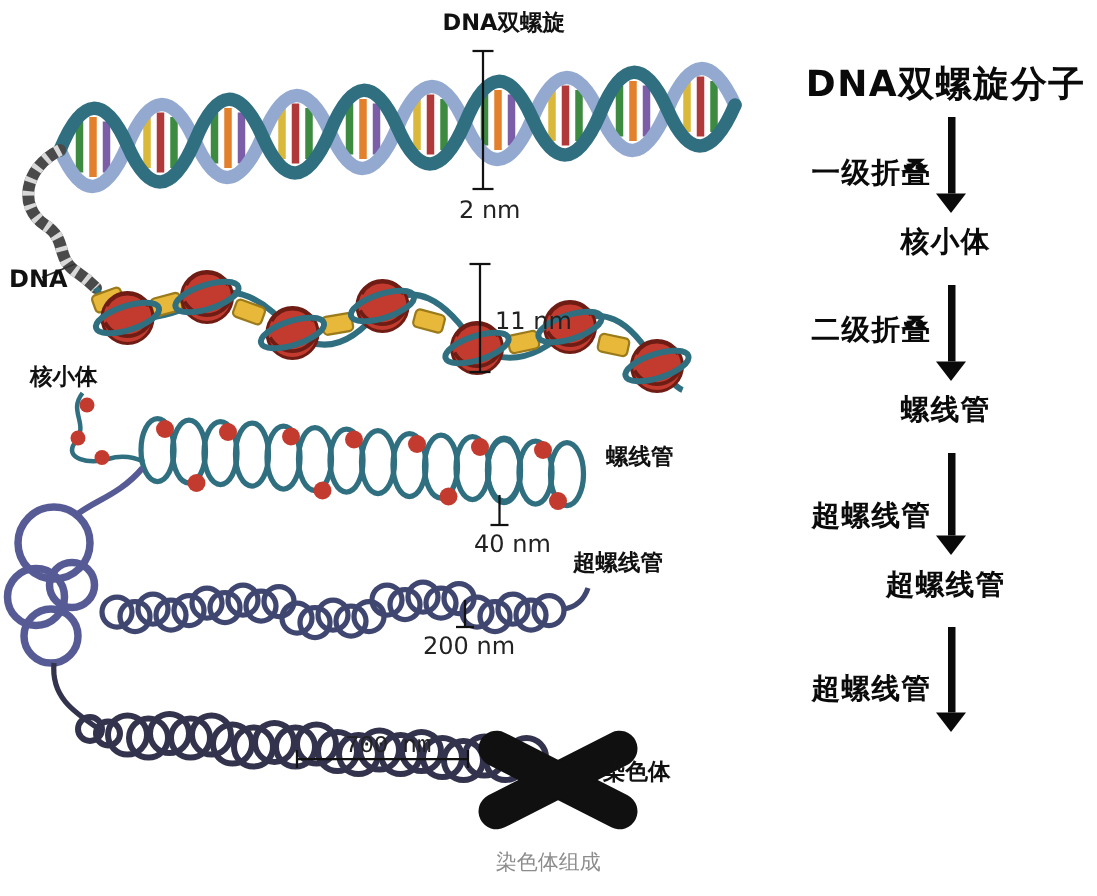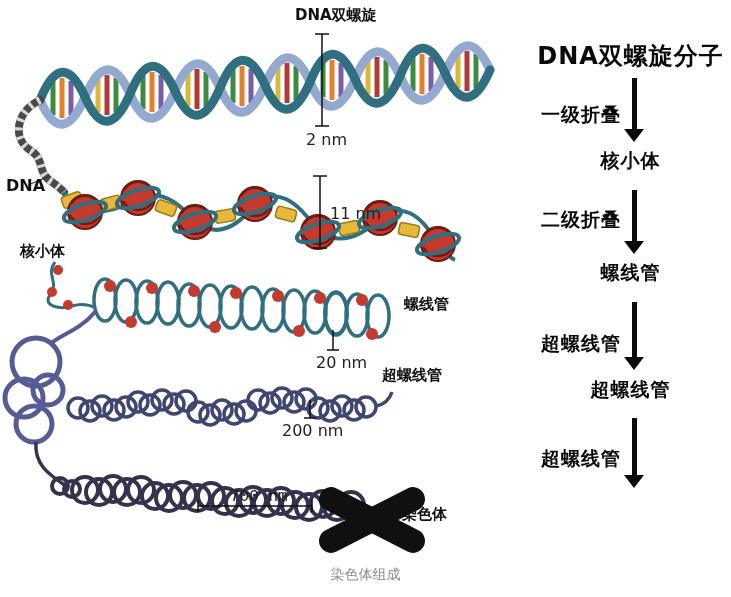--- a/index.html
+++ b/index.html
@@ -199,21 +199,21 @@
         <line x1="312" y1="500" x2="312" y2="512"></line>
       </g>
     </svg>
 
     <div class="lbl bold" style="left:295px; top:6px;">DNA双螺旋</div>
     <div class="lbl measure" style="left:306px; top:130px;">2 nm</div>
     <div class="lbl small" style="left:6px;   top:176px;">DNA</div>
     <div class="lbl bold" style="left:20px;  top:242px;">核小体</div>
     <div class="lbl measure" style="left:330px; top:204px;text-align:right;">11 nm</div>
     <div class="lbl bold" style="left:404px; top:295px;">螺线管</div>
-    <div class="lbl measure" style="left:316px; top:353px;">20 nm</div>
+    <div class="lbl measure" style="left:316px; top:353px;">40 nm</div>
     <div class="lbl bold" style="left:382px; top:366px;">超螺线管</div>
     <div class="lbl measure" style="left:282px; top:421px;">200 nm</div>
     <div class="lbl measure" style="left:230px; top:488px;font-family:Liberation Mono, monospace;">700 nm</div>
     <div class="lbl bold" style="left:402px; top:505px;">染色体</div>
   </div>
 
   <div class="flowchart">
     <div class="fc-node fc-title" style="top:40px;">DNA双螺旋分子</div>
 
     <div class="fc-arrow" style="top:78px;">

